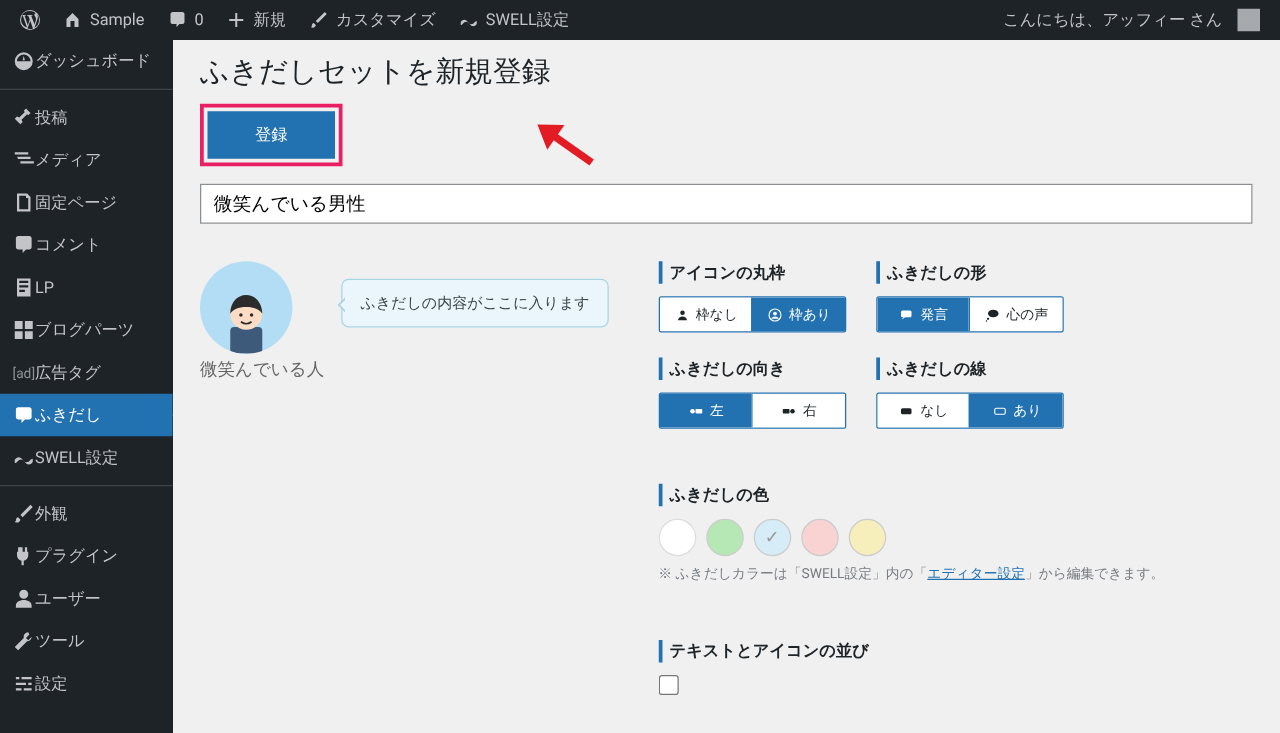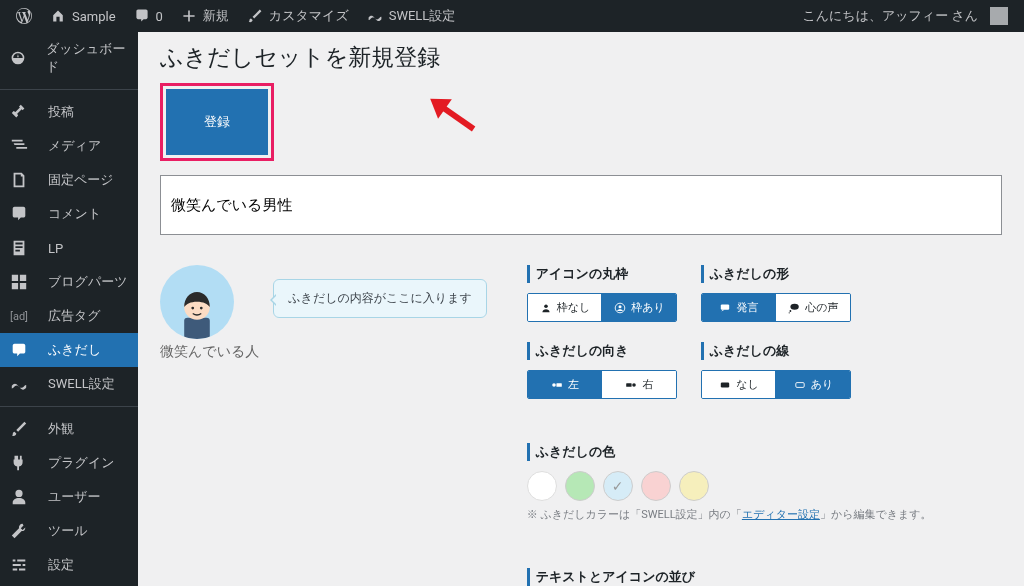--- a/index.html
+++ b/index.html
@@ -8,36 +8,36 @@
 
 .admin-bar { height: 32px; background: #1d2327; color: #c3c4c7; display: flex; align-items: center; padding: 0 8px; font-size: 13px; justify-content: space-between; }
 .admin-bar-left, .admin-bar-right { display: flex; align-items: center; gap: 2px; }
 .admin-bar-item { padding: 0 8px; height: 32px; display: flex; align-items: center; cursor: pointer; gap: 6px; }
 .admin-bar-item svg { width: 16px; height: 16px; fill: currentColor; }
 .avatar-sq { width: 18px; height: 18px; background: #a7aaad; margin-left: 6px; }
 
 
 .wrap { display: flex; height: calc(100% - 32px); }
 .sidebar { width: 138px; background: #1d2327; color: #c3c4c7; overflow-y: auto; flex-shrink: 0; }
-.sidebar-item { padding: 8px 10px; display: flex; align-items: center; gap: 20px; cursor: pointer; font-size: 13px; }
+.sidebar-item { padding: 8px 10px; display: flex; align-items: center; gap: 0; cursor: pointer; font-size: 13px; }
 .sidebar-item.active { background: #2271b1; color: #fff; position: relative; }
 .sidebar-item.active::after { content: ''; position: absolute; right: -8px; top: 50%; transform: translateY(-50%); border: 8px solid transparent; border-right-color: #f0f0f1; }
 .sidebar-item svg { width: 18px; height: 18px; fill: currentColor; }
 .sidebar-item .icon-txt { display:inline-block; width:18px; text-align:center; font-size:11px; color:#8e9196; }
 .sidebar-divider { height: 1px; background: #3c434a; margin: 5px 0; }
 
 
 .main { flex: 1; padding: 10px 22px; overflow-y: auto; position: relative; }
 .page-title { font-size: 23px; font-weight: 400; color: #1d2327; margin-bottom: 10px; }
 .register-btn-wrap { border: 3px solid #e91e63; padding: 3px; display: inline-block; margin-bottom: 14px; position: relative; }
-.register-btn { background: #2271b1; color: #fff; border: none; padding: 24px 38px; font-size: 13px; cursor: pointer; }
+.register-btn { background: #2271b1; color: #fff; border: none; padding: 10px 38px; font-size: 13px; cursor: pointer; }
 .arrow { position: absolute; left: 286px; top: 62px; transform: rotate(215deg); }
 .arrow svg { width: 60px; height: 36px; }
 
-.title-input { width: 100%; padding: 20px 10px; font-size: 15px; border: 1px solid #8c8f94; background: #fff; margin-bottom: 30px; }
+.title-input { width: 100%; padding: 6px 10px; font-size: 15px; border: 1px solid #8c8f94; background: #fff; margin-bottom: 30px; }
 
 .content-row { display: flex; gap: 40px; }
 .preview-col { flex-shrink: 0; }
 .preview-box { display: flex; gap: 14px; align-items: flex-start; }
 .avatar-circle { width: 74px; height: 74px; border-radius: 50%; background: #b2ddf4; display:flex; align-items:flex-end; justify-content:center; overflow:hidden; }
 .avatar-caption { text-align: center; font-size: 14px; color: #666; margin-top: 4px; }
 .bubble { border: 1px solid #a8d5e6; background: #eaf6fb; border-radius: 6px; padding: 10px 14px; font-size: 12px; position: relative; margin-top: 14px; }
 .bubble::before { content: ''; position: absolute; left: -10px; top: 14px; border: 6px solid transparent; border-right-color: #a8d5e6; }
 .bubble::after { content: ''; position: absolute; left: -8px; top: 14px; border: 6px solid transparent; border-right-color: #eaf6fb; }
 

